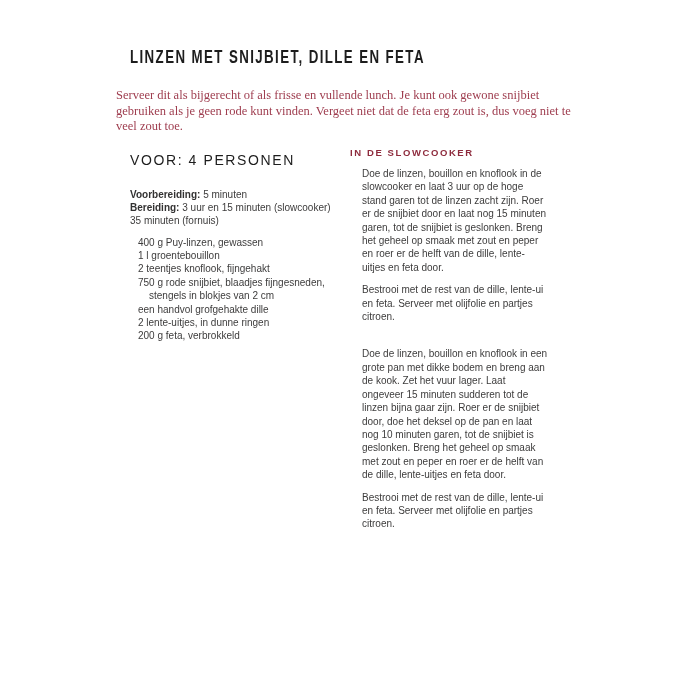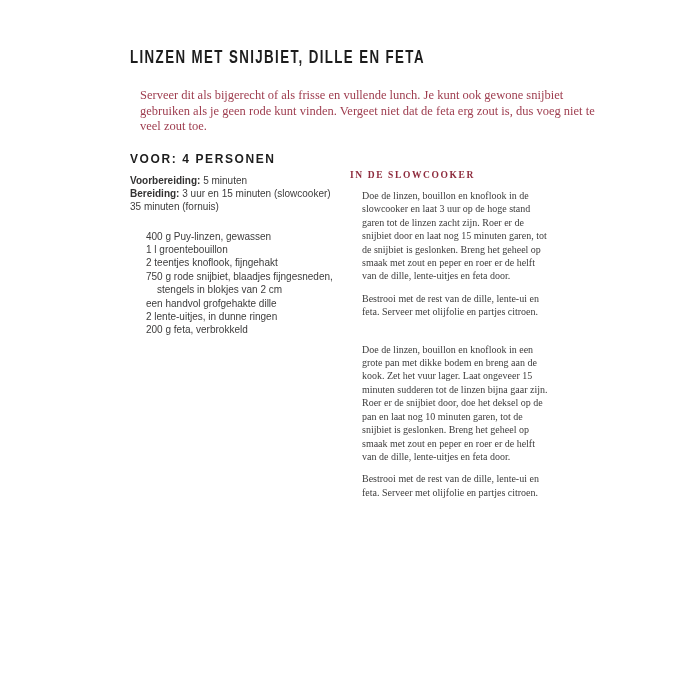--- a/index.html
+++ b/index.html
@@ -24,71 +24,70 @@
     letter-spacing: 2px;
     color: #1d1d1d;
     white-space: nowrap;
     transform: scaleX(0.70);
     transform-origin: left top;
   }
 
   
   .intro {
     position: absolute;
-    left: 140px;
+    left: 116px;
     top: 88px;
     width: 462px;
     margin: 0;
     font-family: "Liberation Serif", serif;
     font-size: 12.5px;
     line-height: 15.6px;
     color: #9e3c4e;
   }
 
   
   .left-col {
     position: absolute;
     left: 130px;
     top: 152px;
     width: 238px;
     color: #3d3c3c;
   }
   .serves {
-    font-size: 12px;
-    font-weight: 700;
+    font-size: 14px;
+    font-weight: 400;
     letter-spacing: 1.6px;
     color: #1d1d1d;
-    margin: 0 0 8px 0;
+    margin: 0 0 20px 0;
   }
   .prep { margin: 0 0 6px 0; }
   .prep-line {
     font-size: 10px;
     line-height: 13.2px;
   }
   .prep-line b { font-weight: 700; color: #333232; }
   .ingredients {
     list-style: none;
-    margin: 16px;
+    margin: 8px;
     padding: 0;
     font-size: 10px;
     line-height: 13.4px;
   }
   .ingredients li {
     padding-left: 11px;
     text-indent: -11px;
   }
 
   
   .right-col {
     position: absolute;
     left: 350px;
-    top: 170px;
+    top: 147px;
     width: 198px;
     color: #3d3c3c;
-    font-family: Liberation Serif, serif;
   }
   .method-heading {
     margin: 0 0 9px 0;
     font-size: 9.5px;
     font-weight: 700;
     letter-spacing: 1.6px;
     color: #8e2b3d;
   }
   .method p {
     margin: 0 0 9px 12px;

